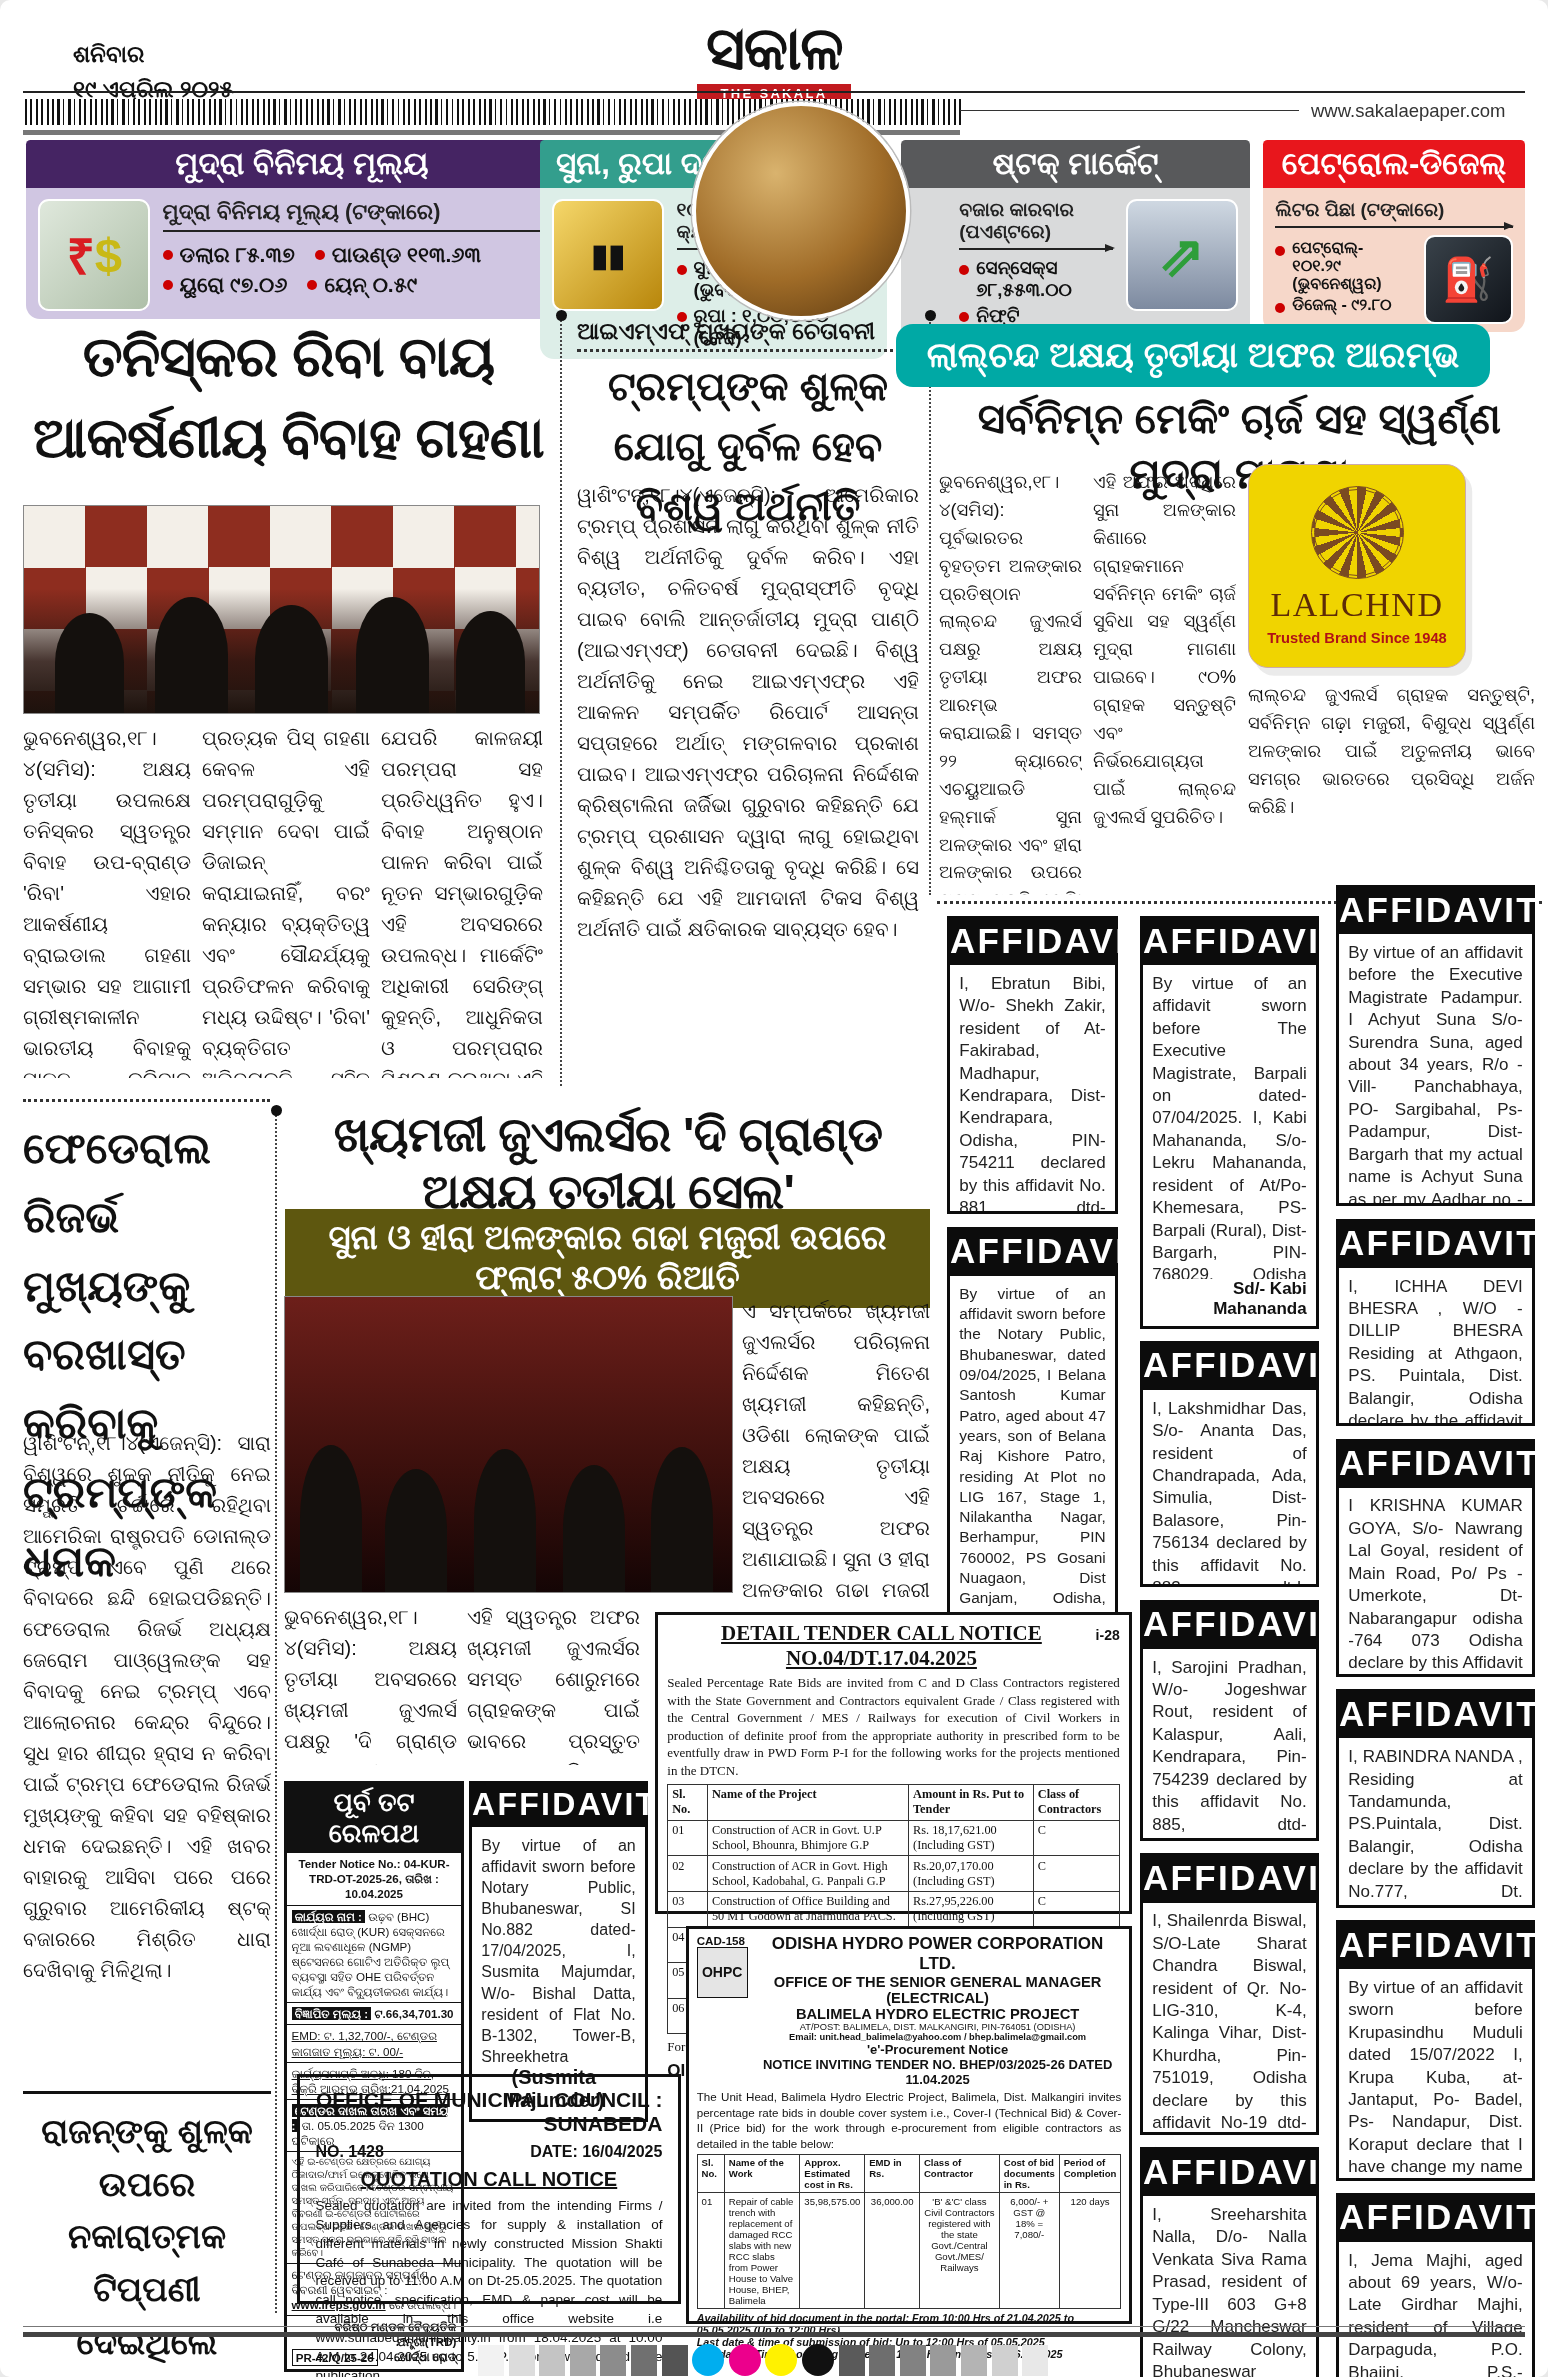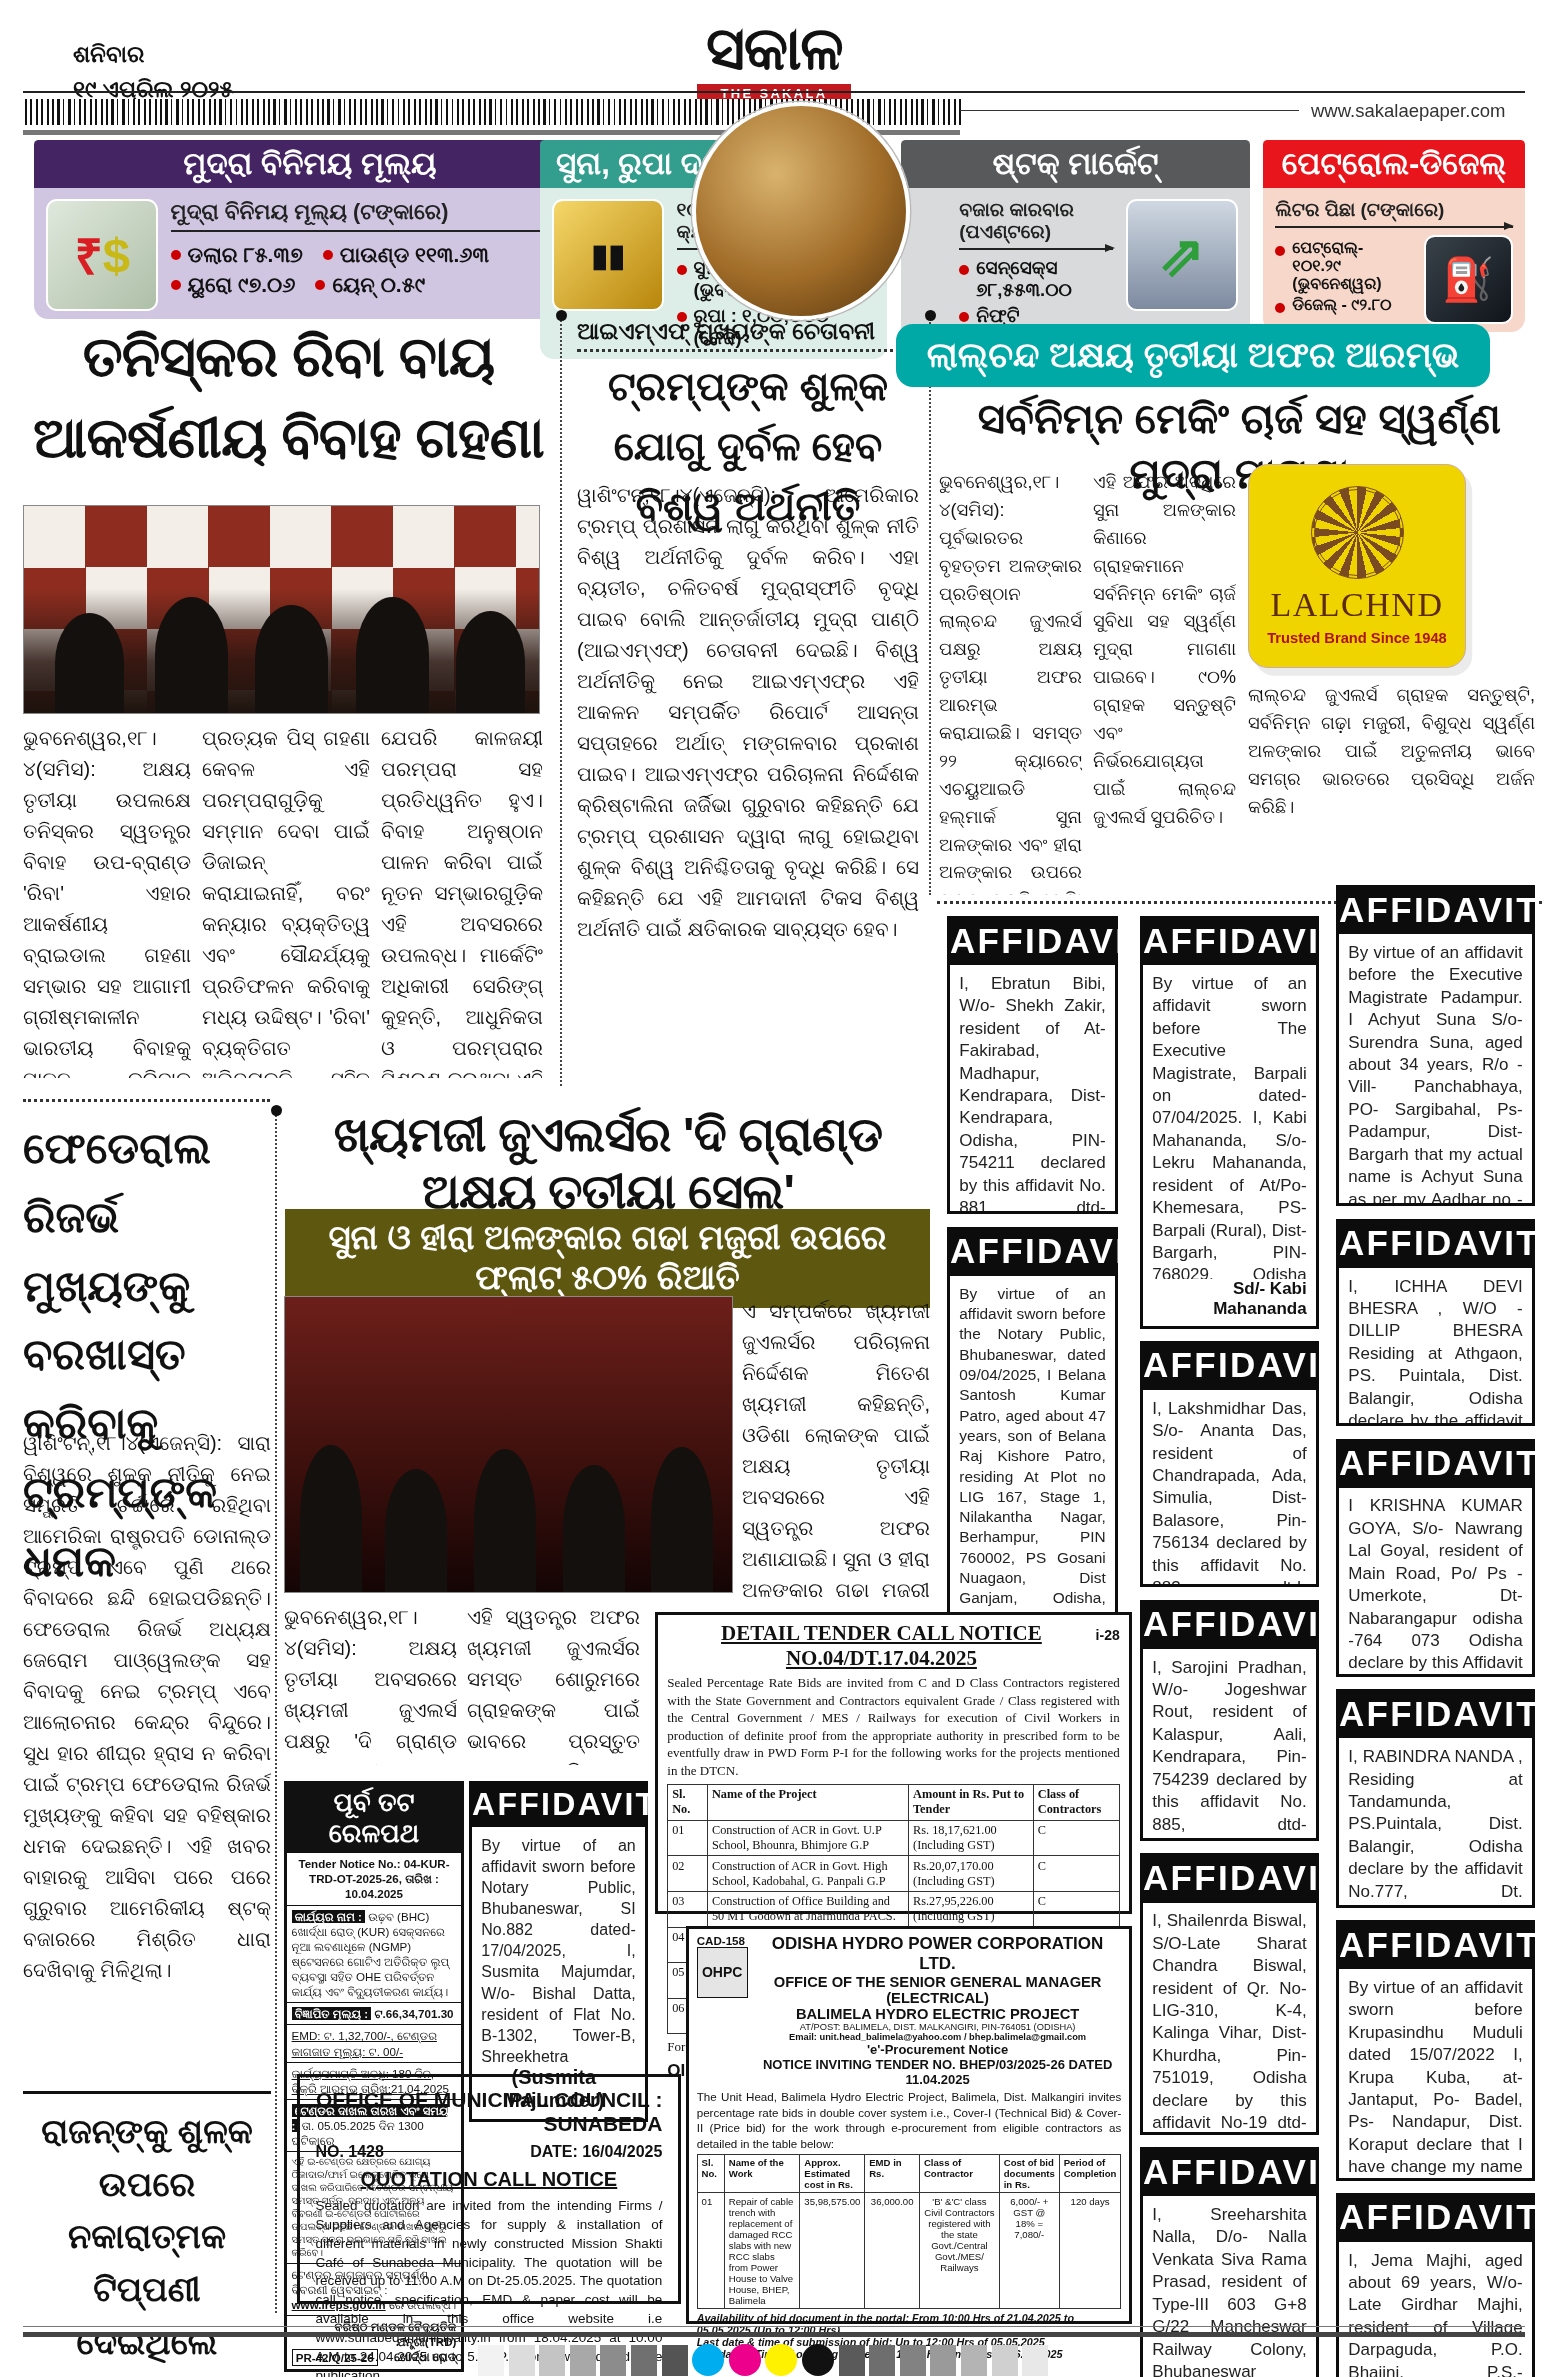--- a/index.html
+++ b/index.html
@@ -1,17 +1,17 @@
 <!DOCTYPE html>
 <html style="font-size:12.3px"><head>
 <meta charset="utf-8">
 <style>
   html,body{margin:0;padding:0;background:#e9e9e9;}
   .page{position:relative;width:1548px;height:2377px;background:#fff;margin:0 auto;
-        font-family:"Liberation Sans", sans-serif;color:#111;overflow:hidden;}
+        font-family:"Liberation Sans", sans-serif;color:#111;overflow:hidden;border-radius:10px;}
   .abs{position:absolute;}
   
   .mast-day{font-size:23px;font-weight:bold;line-height:1.5;}
   .logo-odia{font-size:60px;font-weight:bold;letter-spacing:-1.5px;}
   .logo-red{background:#c21a1f;color:#fff;font-size:13px;font-weight:bold;text-align:center;
             padding:1.5px 7.7px;letter-spacing:2.3px;}
   .section-title{font-size:56px;font-weight:bold;color:#00b0ac;text-align:right;line-height:1.0;}
   .rule-thin{border-top:2.3px solid #222;}
   .rule-thick{border-top:6.2px solid #555;}
   .barcode{background:repeating-linear-gradient(90deg,#111 0 2.3px,#fff 2.3px 5.4px,#111 5.4px 7px,#fff 7px 10.8px);}
@@ -101,21 +101,21 @@
     <div class="logo-odia">ସକାଳ</div>
     <div class="logo-red">THE SAKALA</div>
   </div>
 
   <div class="abs rule-thin" style="left:23px;top:91px;width:1502px;"></div>
   <div class="abs barcode" style="left:25px;top:99px;width:937px;height:26px;"></div>
   <div class="abs" style="left:960px;top:110px;width:339px;border-top:1.5px solid #333;"></div>
   <div class="abs site" style="left:1311px;top:100px;">www.sakalaepaper.com</div>
   <div class="abs rule-thick" style="left:23px;top:130px;width:937px;border-top:5.4px solid #777;"></div>
 
-  <div class="abs tick" style="left:34px;top:140px;width:552px;">
+  <div class="abs tick" style="left:26px;top:140px;width:552px;">
     <div class="hd" style="background:#452463;border-radius:4.6px 4.6px 0 0;">ମୁଦ୍ରା ବିନିମୟ ମୂଲ୍ୟ</div>
     <div class="bd" style="background:#d0c6e2;">
       <div class="thumb" style="background:linear-gradient(135deg,#dfe8dc,#aebfa8);">
         <span style="color:#d91d22;">₹</span>
           <span style="color:#c9b916;">$</span>
       </div>
       <div class="lines">
         <div class="sub">ମୁଦ୍ରା ବିନିମୟ ମୂଲ୍ୟ (ଟଙ୍କାରେ)</div>
         <div class="arrow"></div>
         <ul>

